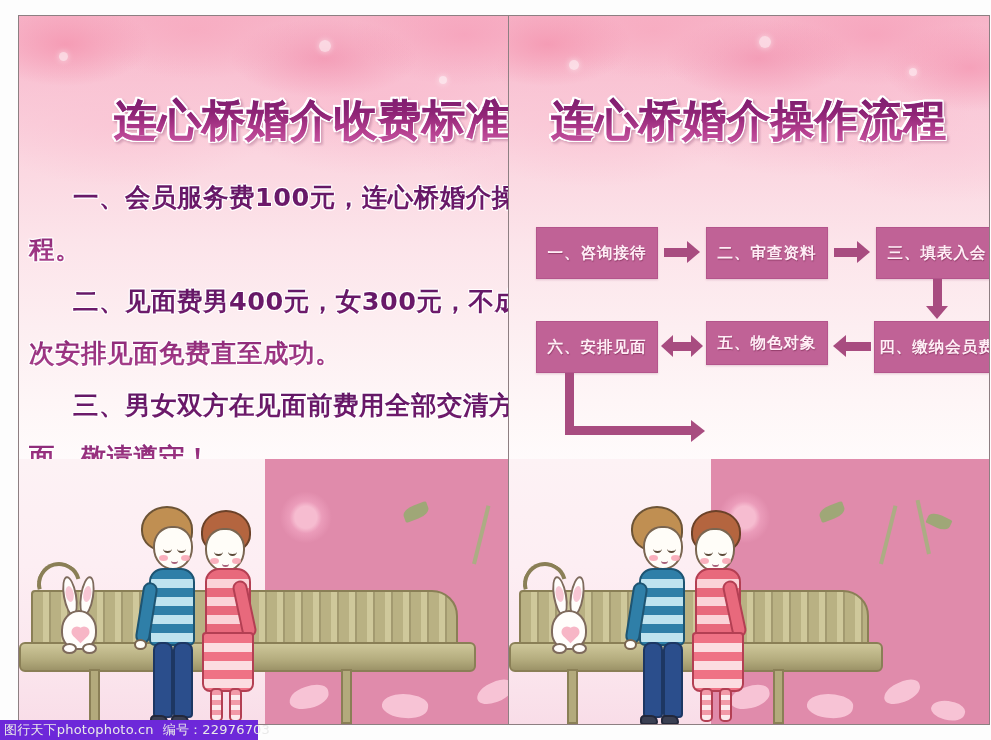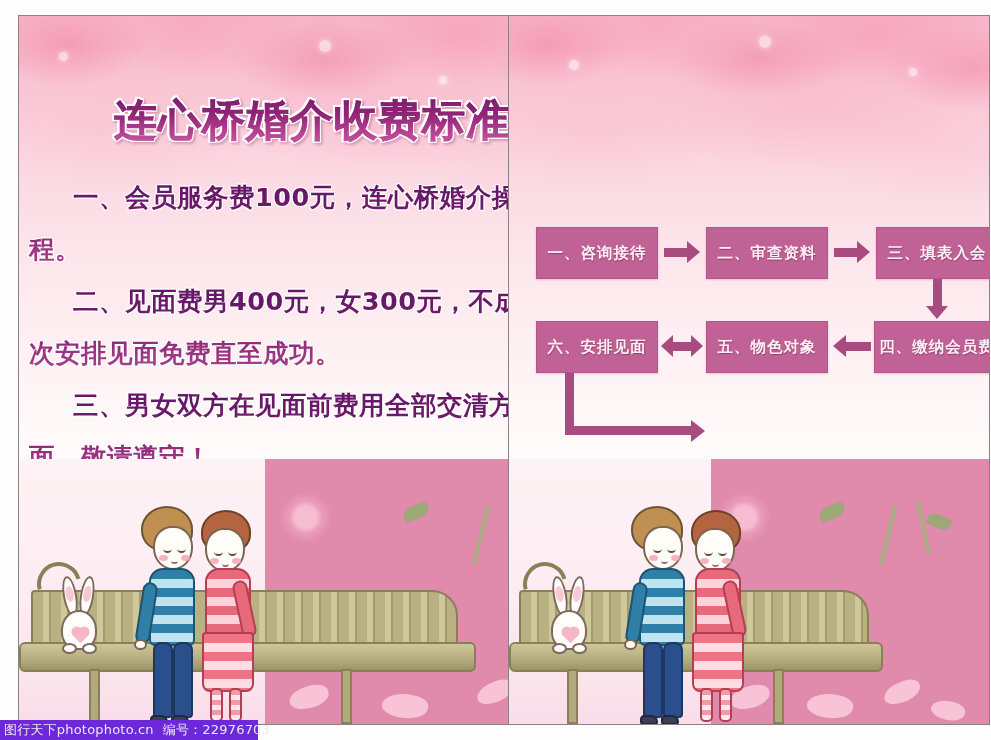--- a/index.html
+++ b/index.html
@@ -562,20 +562,21 @@
     </div>
   </div>
 
   <div class="panel" id="panel-right">
 
     <div class="bg-top"></div>
     <div class="bokeh" style="left:60px;top:44px;width:10px;height:10px;"></div>
     <div class="bokeh" style="left:250px;top:20px;width:12px;height:12px;"></div>
     <div class="bokeh" style="left:400px;top:52px;width:8px;height:8px;"></div>
 
+    <div class="title">连心桥婚介操作流程</div>
 
     <div class="flow">
 
       <div class="fbox" style="left:27px;top:16px;width:122px;height:52px;">一、咨询接待</div>
       <div class="arrow-r" style="left:155px;top:30px;width:36px;">
         <div class="shaft"></div>
           <div class="head"></div>
       </div>
       <div class="fbox" style="left:197px;top:16px;width:122px;height:52px;">二、审查资料</div>
       <div class="arrow-r" style="left:325px;top:30px;width:36px;">
@@ -588,21 +589,21 @@
         <div class="shaft"></div>
           <div class="head"></div>
       </div>
 
       <div class="fbox" style="left:27px;top:110px;width:122px;height:52px;">六、安排见面</div>
       <div class="arrow-lr" style="left:152px;top:124px;width:42px;">
         <div class="head-left"></div>
           <div class="shaft"></div>
           <div class="head-right"></div>
       </div>
-      <div class="fbox" style="left:197px;top:110px;width:122px;height:52px;">五、物色对象</div>
+      <div class="fbox" style="left:197px;top:110px;width:122px;height:44px;">五、物色对象</div>
       <div class="arrow-l" style="left:324px;top:124px;width:38px;">
         <div class="head-left"></div>
           <div class="shaft"></div>
       </div>
       <div class="fbox" style="left:365px;top:110px;width:126px;height:52px;">四、缴纳会员费</div>
 
       <div class="lconn" style="left:56px;top:162px;width:140px;height:62px;">
         <div class="v" style="height:62px;"></div>
         <div class="h" style="width:128px;"></div>
         <div class="head" style="left:126px;"></div>

